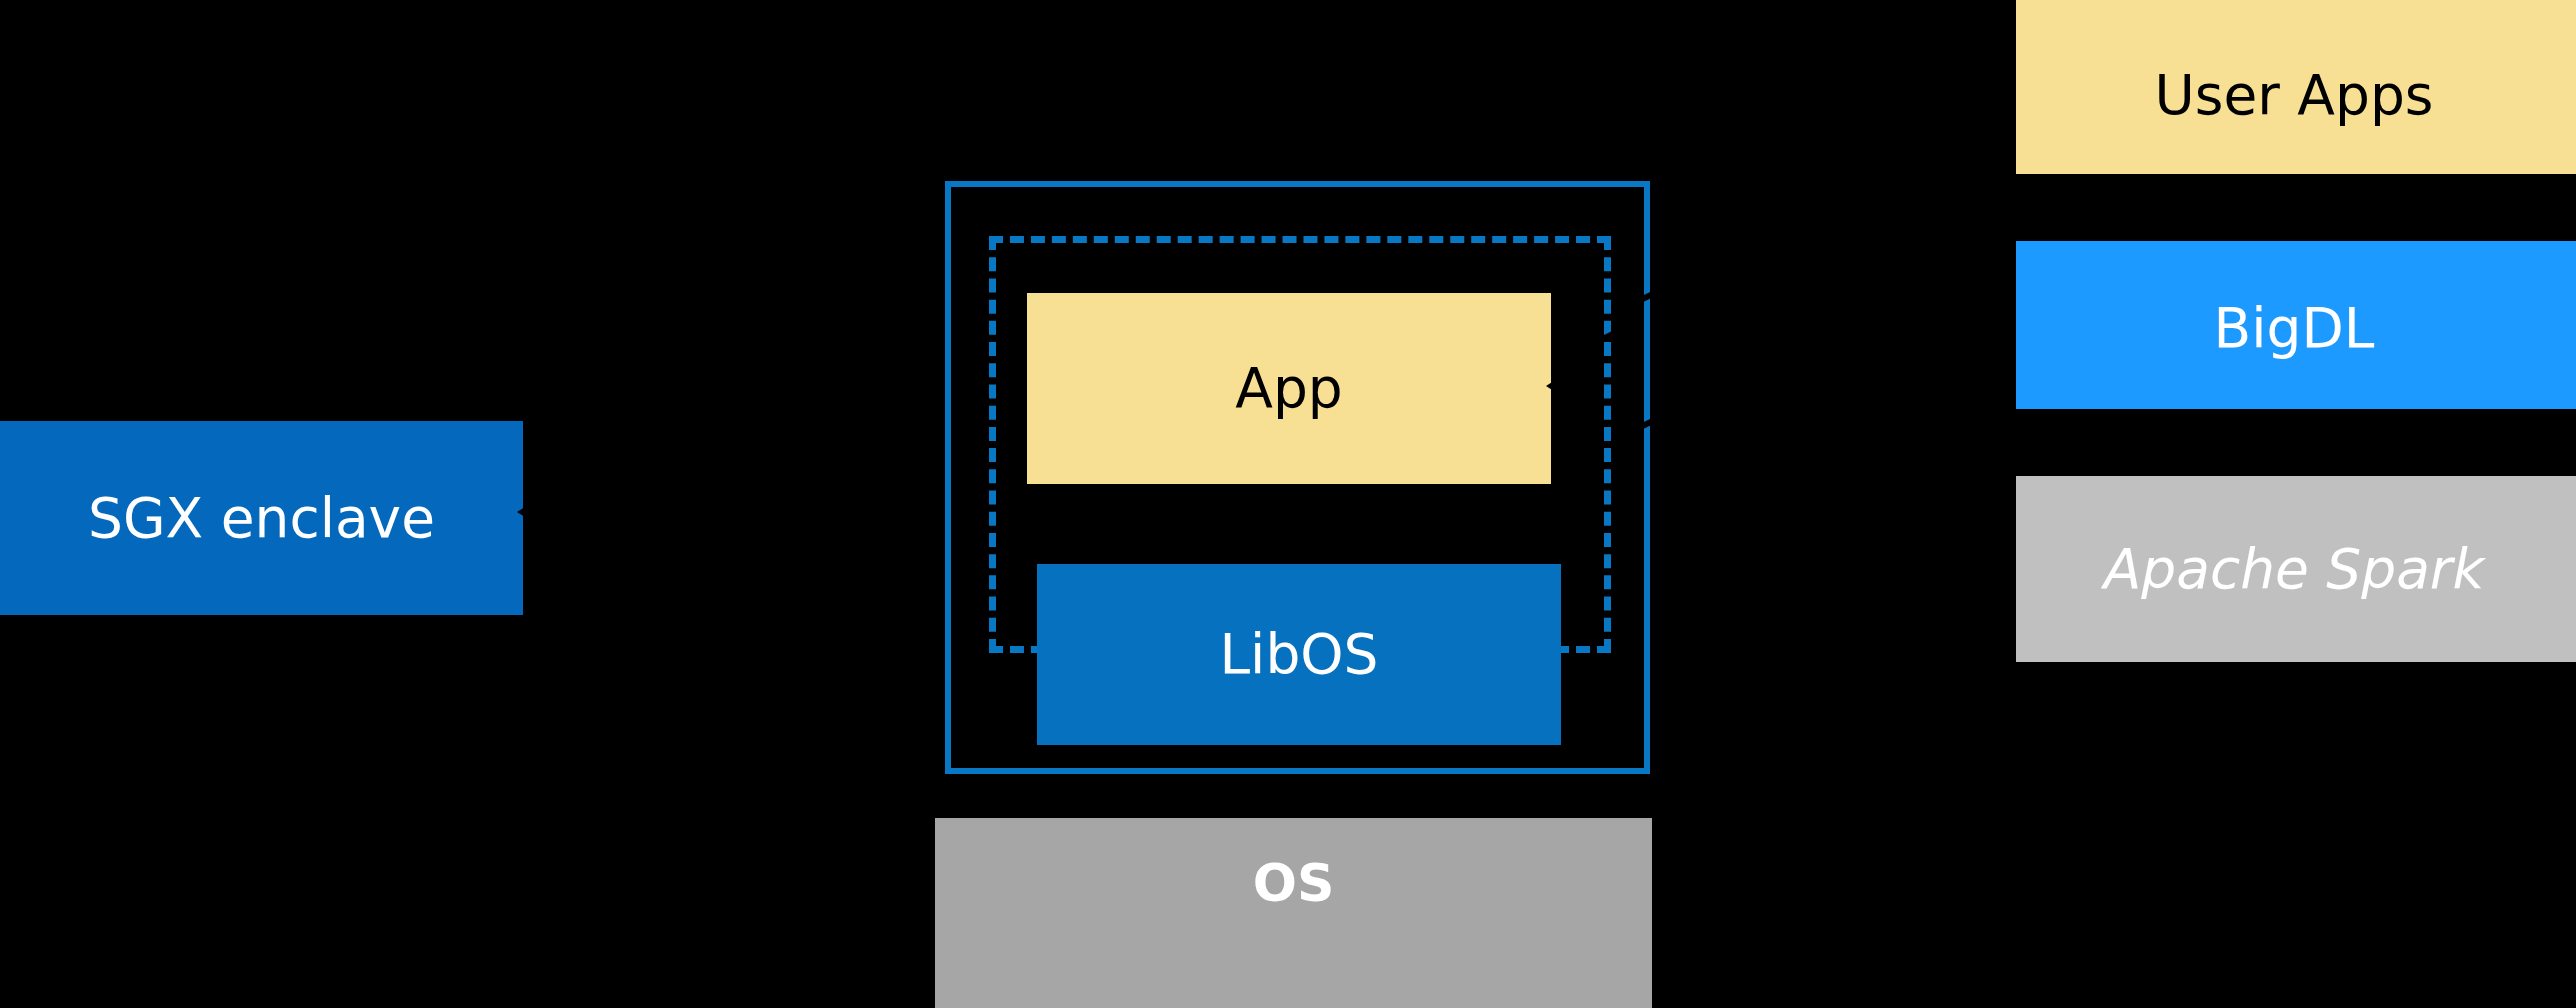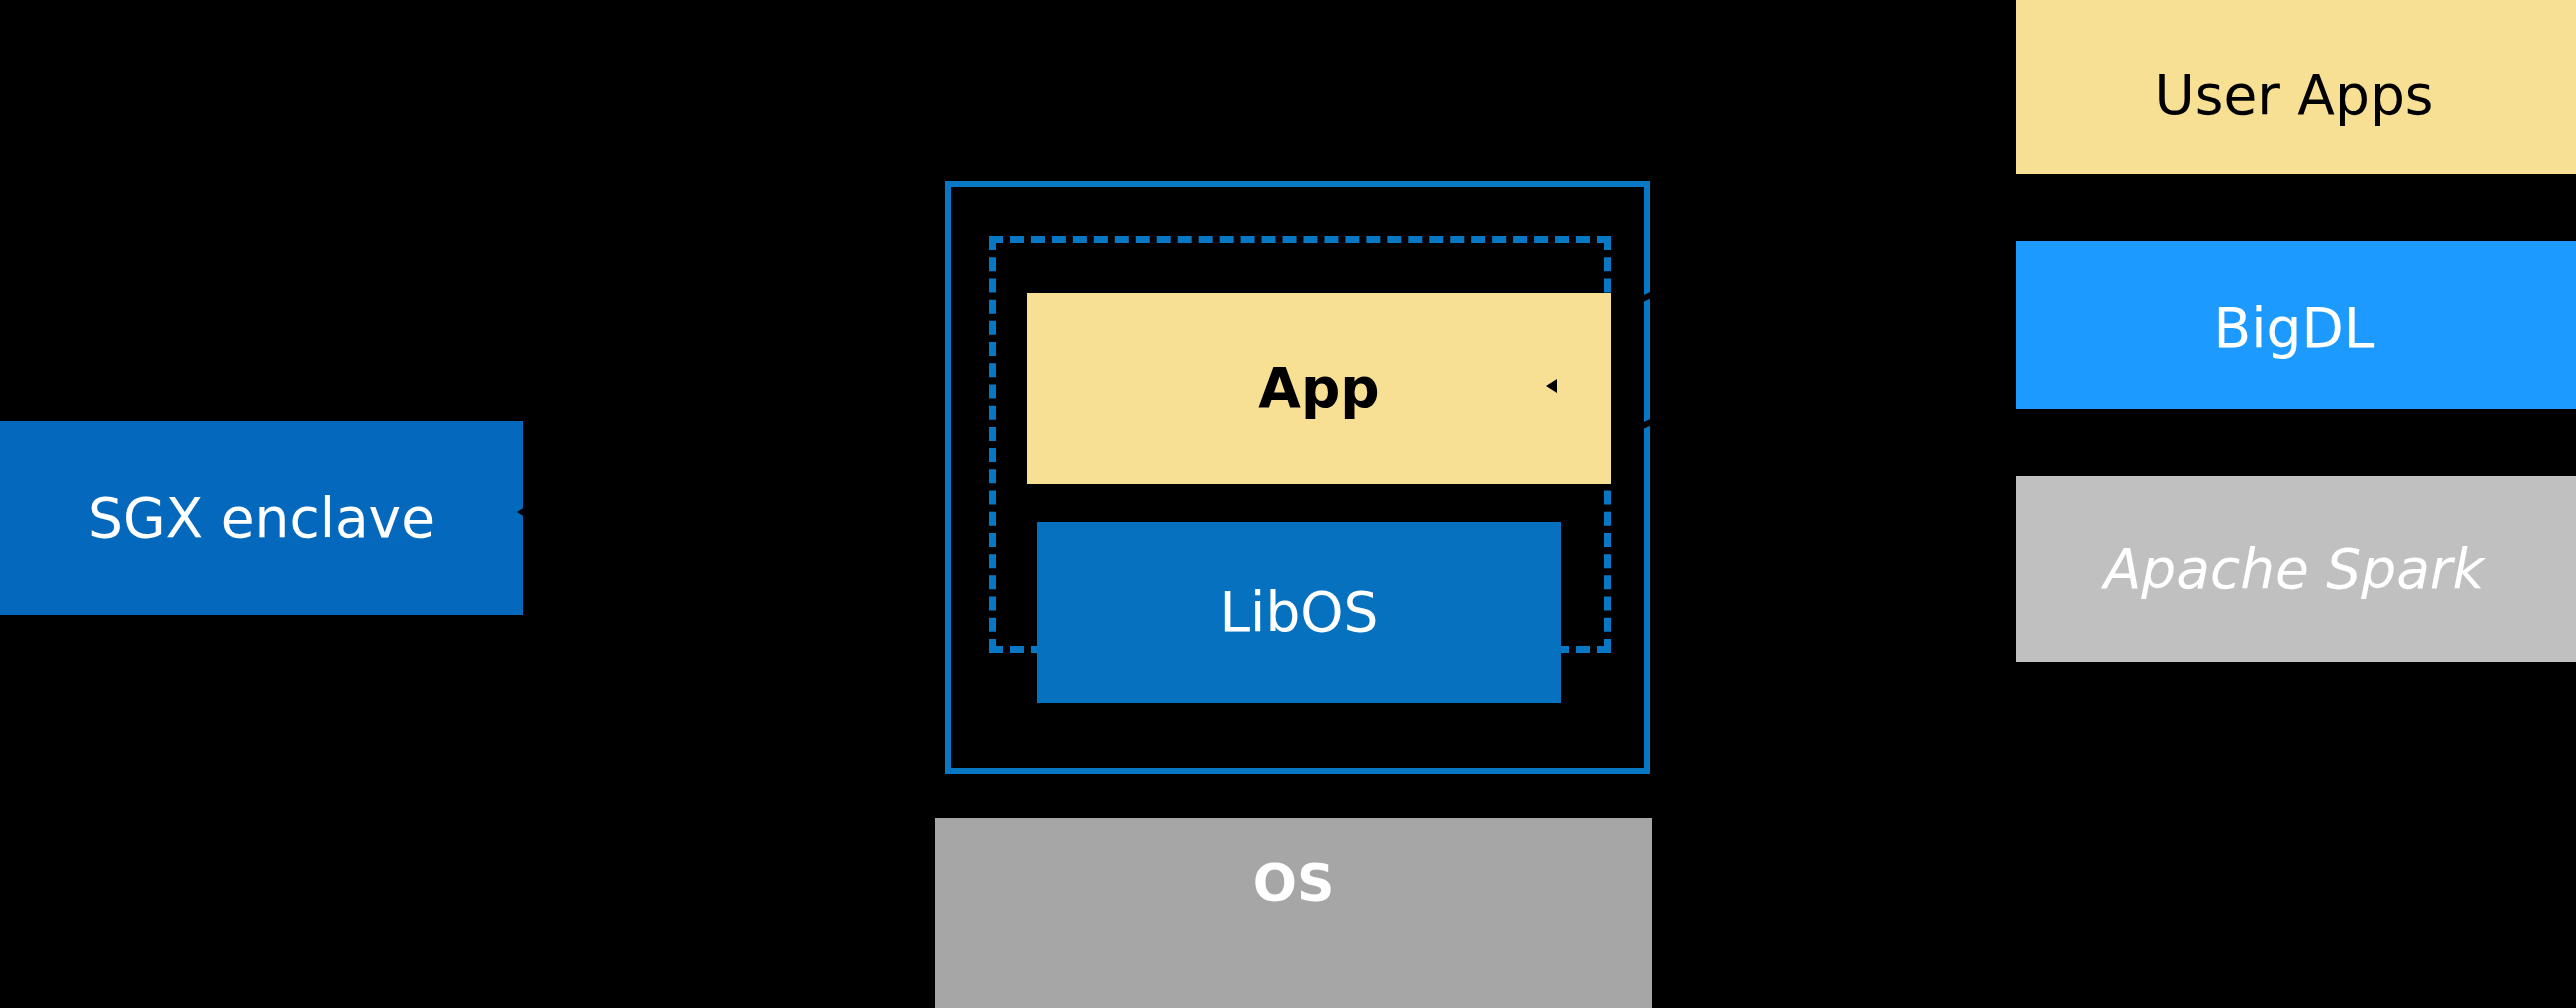--- a/index.html
+++ b/index.html
@@ -55,32 +55,31 @@
     width: 622px;
     height: 417px;
     border: 7.5px dashed #0877C4;
     background: transparent;
   }
 
   
   #app-box {
     left: 1027px;
     top: 293px;
-    width: 584px;
+    width: 524px;
     height: 191px;
     background: #F7DF93;
     color: #000000;
     font-size: 55px;
-    font-weight: bold;
   }
 
   
   #libos-box {
     left: 1037px;
-    top: 522px;
+    top: 564px;
     width: 524px;
     height: 181px;
     background: #0672BF;
     color: #FFFFFF;
     font-size: 55px;
   }
 
   
   #os-box {
     left: 935px;

